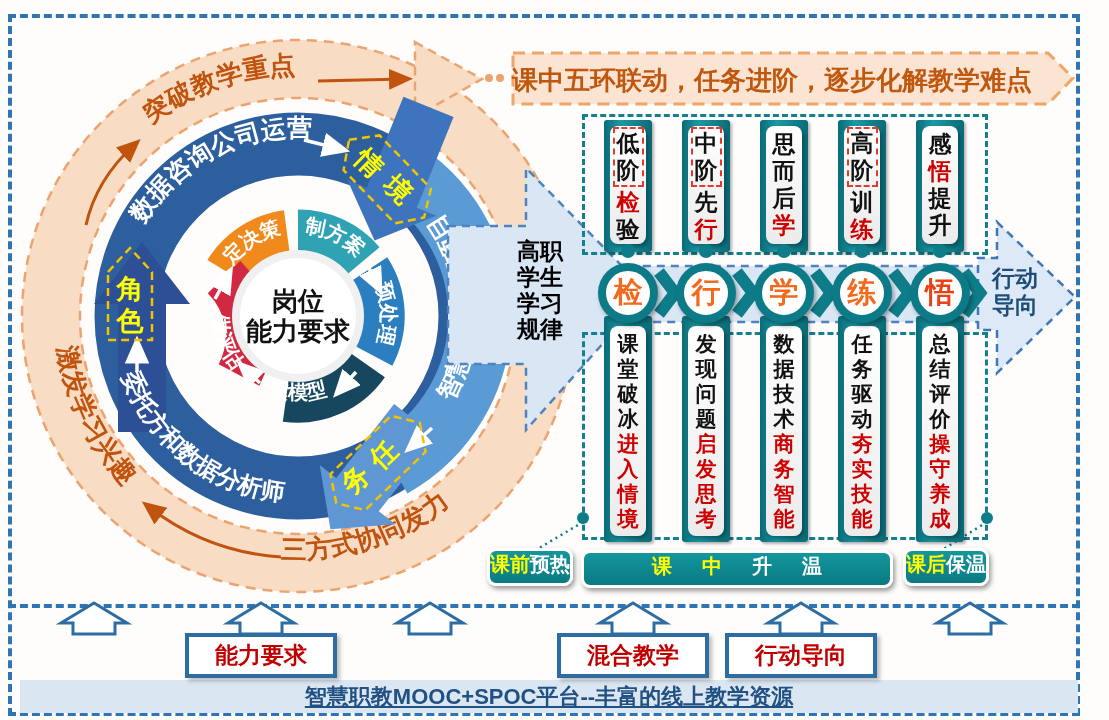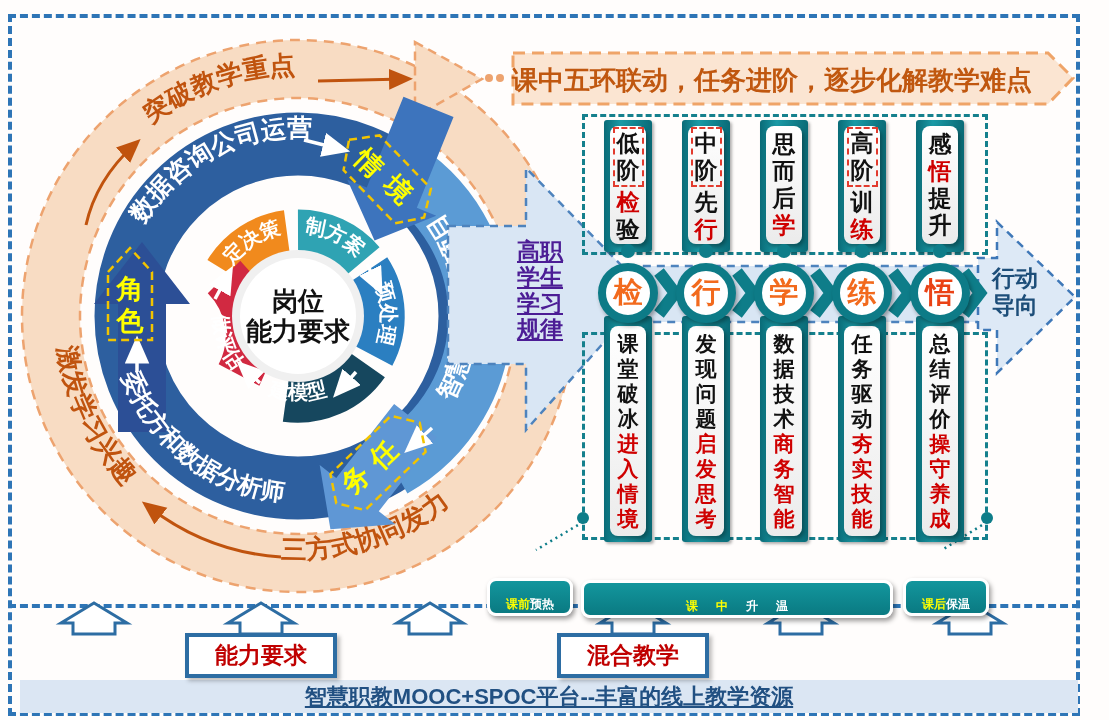--- a/index.html
+++ b/index.html
@@ -35,27 +35,27 @@
   .red{color:#cf0000;}
   
   .step-circle{position:absolute;width:44px;height:44px;border:8px solid #0d7b87;border-radius:50%;
      background:#fff;box-shadow:2px 3px 4px rgba(0,0,0,.35);display:flex;align-items:center;
      justify-content:center;font-size:29px;font-weight:bold;color:#f26a1d;z-index:5;}
   .step-circle.c5{color:#ea4215;}
   .tdot{position:absolute;width:14px;height:14px;border-radius:50%;background:#0e7d89;z-index:5;}
   .cdot{position:absolute;width:12px;height:12px;border-radius:50%;background:#0e7d89;z-index:5;}
   
   #lead-text{left:514px;top:238px;width:52px;z-index:4;text-align:center;
-     font-size:23px;line-height:26px;font-weight:bold;color:#4c1d95;text-decoration:underline;}
+     font-size:23px;line-height:26px;font-weight:bold;color:#000000;}
   #end-text{left:985px;top:265px;width:60px;z-index:4;text-align:center;
      font-size:23px;line-height:27px;font-weight:bold;color:#1d4e79;}
   
   .badge{position:absolute;box-sizing:border-box;background:linear-gradient(180deg,#13969d,#0a7a82);
      border:3px solid #fff;border-radius:9px;box-shadow:2px 3px 5px rgba(0,0,0,.4);
-     display:flex;align-items:flex-end;justify-content:center;font-size:12px;font-weight:bold;z-index:4;margin-top:30px;}
+     display:flex;align-items:flex-start;justify-content:center;font-size:20px;font-weight:bold;z-index:4;}
   #phase-pre{left:487px;top:548px;width:86px;height:38px;}
   #phase-mid{left:581px;top:550px;width:312px;height:38px;letter-spacing:1.5em;padding-left:1.5em;}
   #phase-post{left:903px;top:548px;width:86px;height:38px;}
   .yellow{color:#ffff00;} .white-t{color:#ffffff;}
   
   .pbox{position:absolute;top:633px;width:152px;height:45px;box-sizing:border-box;background:#fff;
      border:4px solid #2d6da3;box-shadow:3px 3px 4px rgba(0,0,0,.25);display:flex;align-items:center;
      justify-content:center;font-size:23px;font-weight:bold;color:#c00000;z-index:4;}
   #platform-bar{left:20px;top:680px;width:1058px;height:33px;background:#dbe6f3;z-index:2;
      display:flex;align-items:center;justify-content:center;font-size:22px;font-weight:bold;color:#215082;text-decoration:underline;}
@@ -377,16 +377,17 @@
     <span class="yellow" data-bind="flow.phases.post.yellow">课后</span>
       <span class="white-t" data-bind="flow.phases.post.white">保温</span>
     </div>
   <div class="badge" id="phase-mid">
     <span class="yellow" data-bind="flow.phases.mid.yellow">课中</span>
       <span class="white-t" data-bind="flow.phases.mid.white">升温</span>
     </div>
 
   <div class="pbox" style="left:185px" data-bind="principles.1">能力要求</div>
   <div class="pbox" style="left:557px" data-bind="principles.3">混合教学</div>
+  <div class="pbox" style="left:725px" data-bind="principles.4">行动导向</div>
 
   <div class="abs" id="platform-bar" data-bind="platform.text">智慧职教MOOC+SPOC平台--丰富的线上教学资源</div>
 
 </div>
 
 </body></html>

